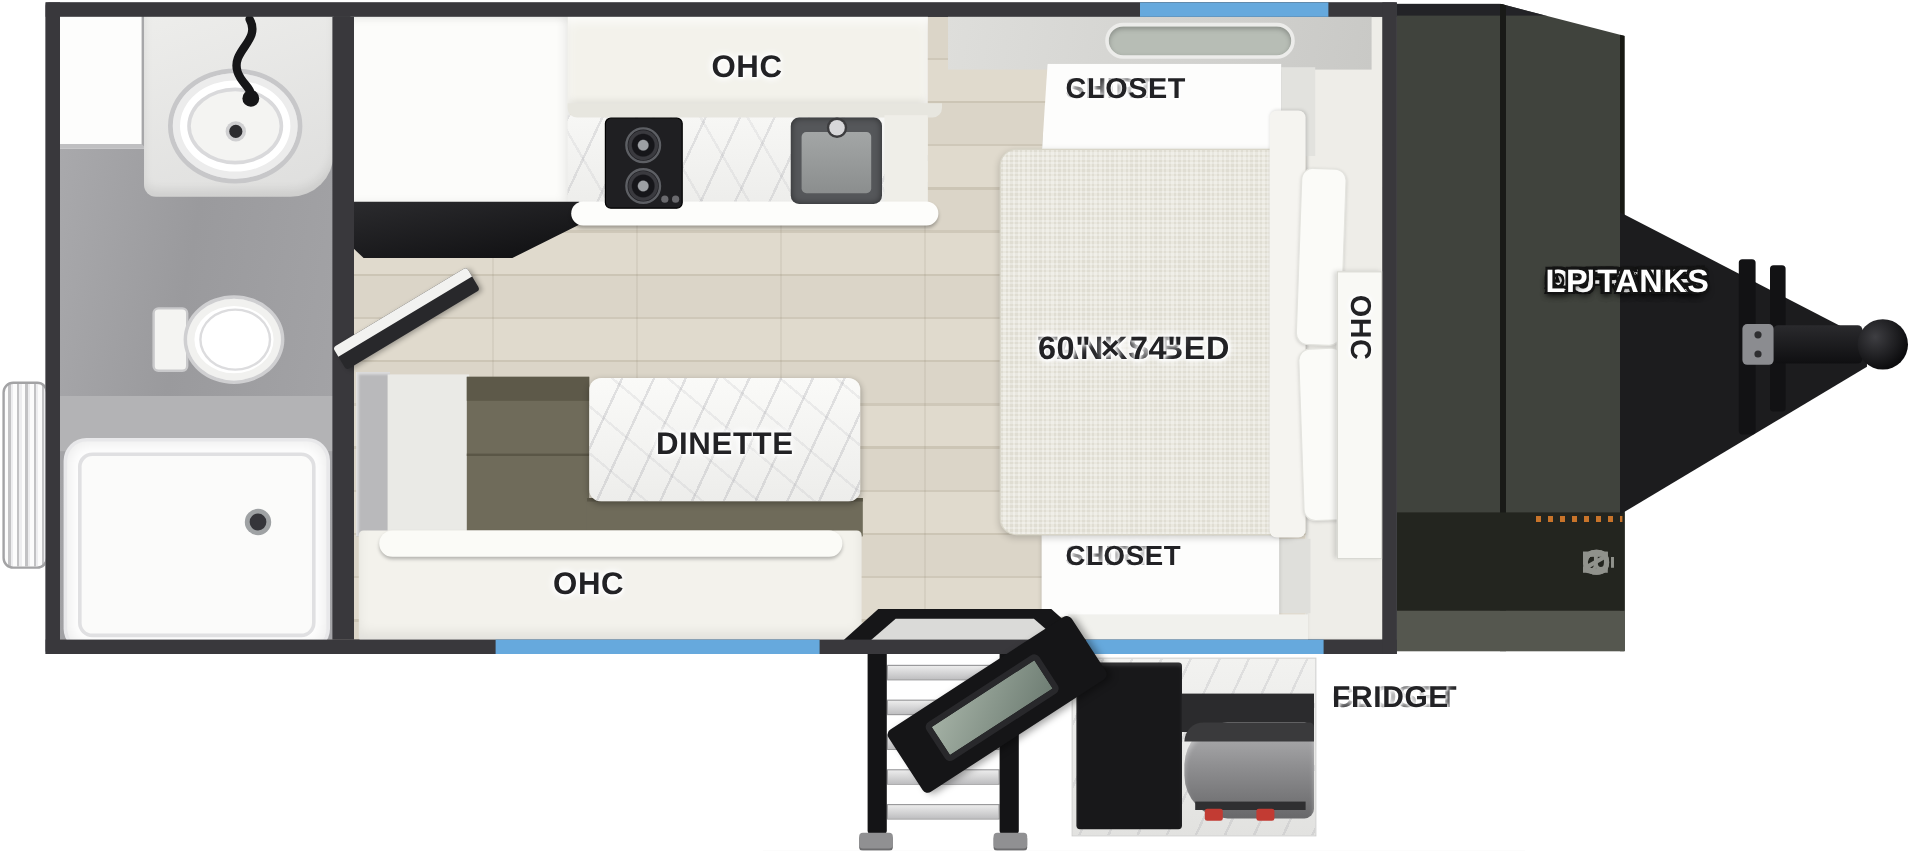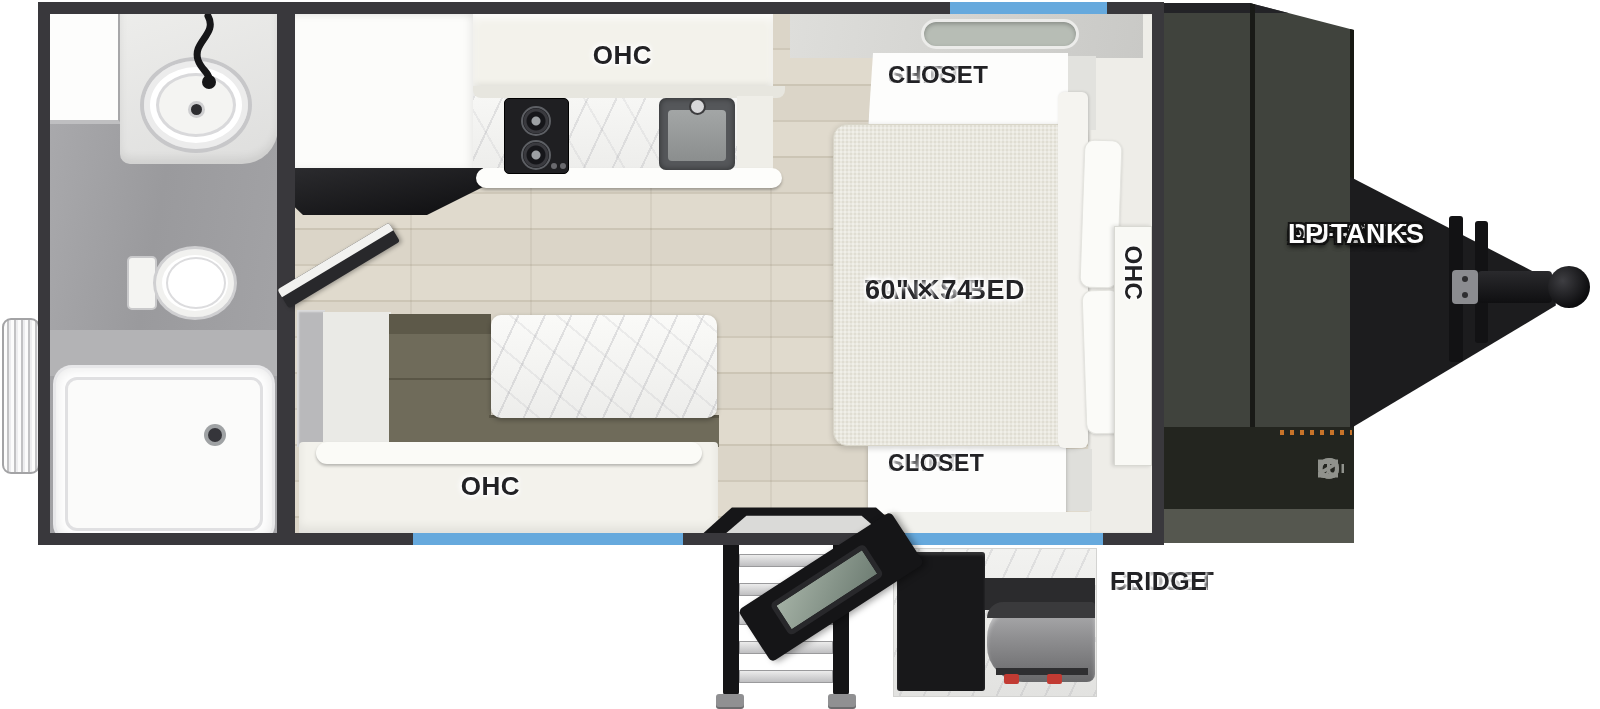--- a/index.html
+++ b/index.html
@@ -335,20 +335,21 @@
   <div class="bar bar1"></div>
   <div class="bar bar2"></div>
   <div class="bracket">
       <i style="top:6px;"></i>
       <i style="top:22px;"></i>
     </div>
   <div class="tongue"></div>
   <div class="ball"></div>
 
   <div class="lbl f-kohc">OHC</div>
+  <div class="lbl f-dinette">DINETTE</div>
   <div class="lbl f-dohc">OHC</div>
   <div class="lbl f-sct">
     <span>SHIRT</span>
     <span>CLOSET</span>
   </div>
   <div class="lbl f-bed">
     <span>TANKS BED</span>
     <span>60" × 74"</span>
   </div>
   <div class="lbl f-scb">

